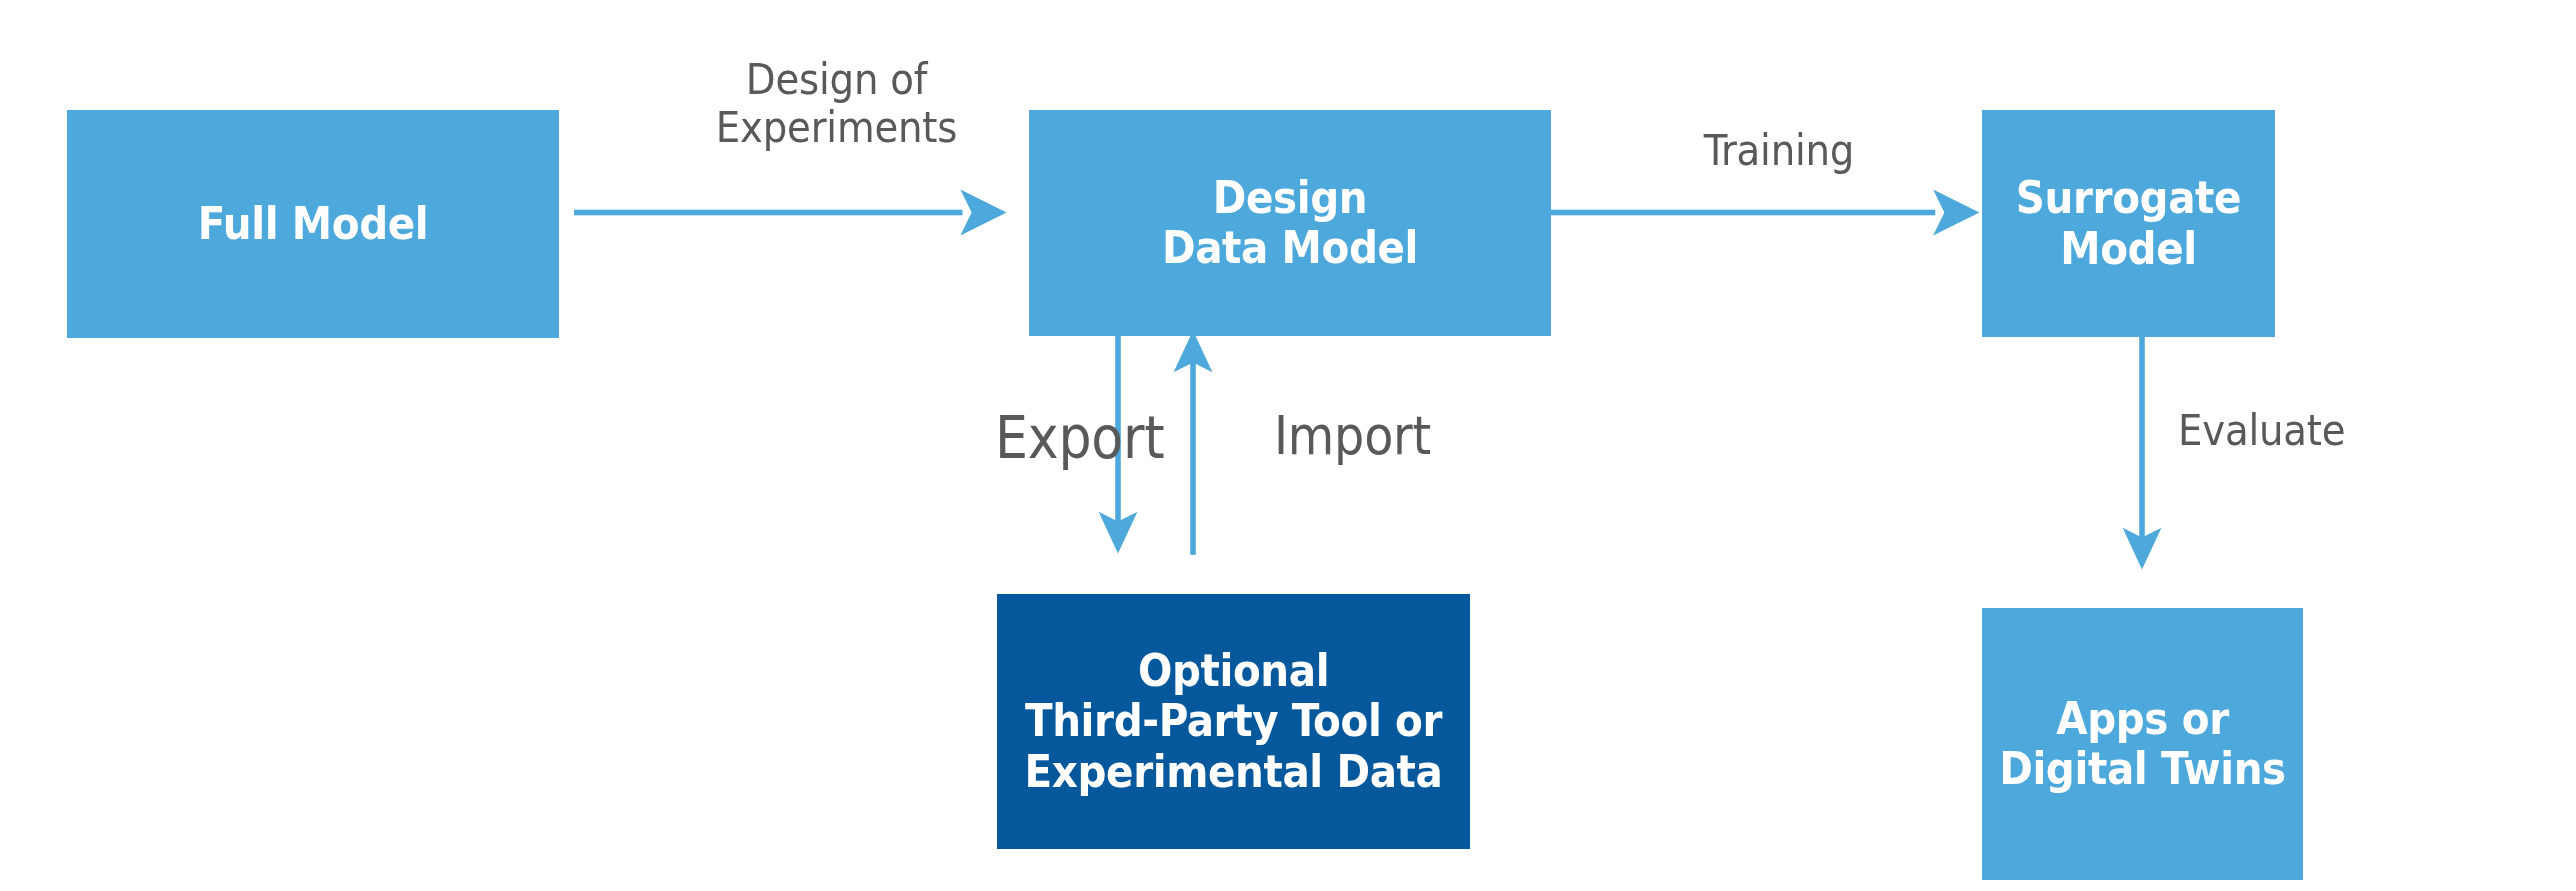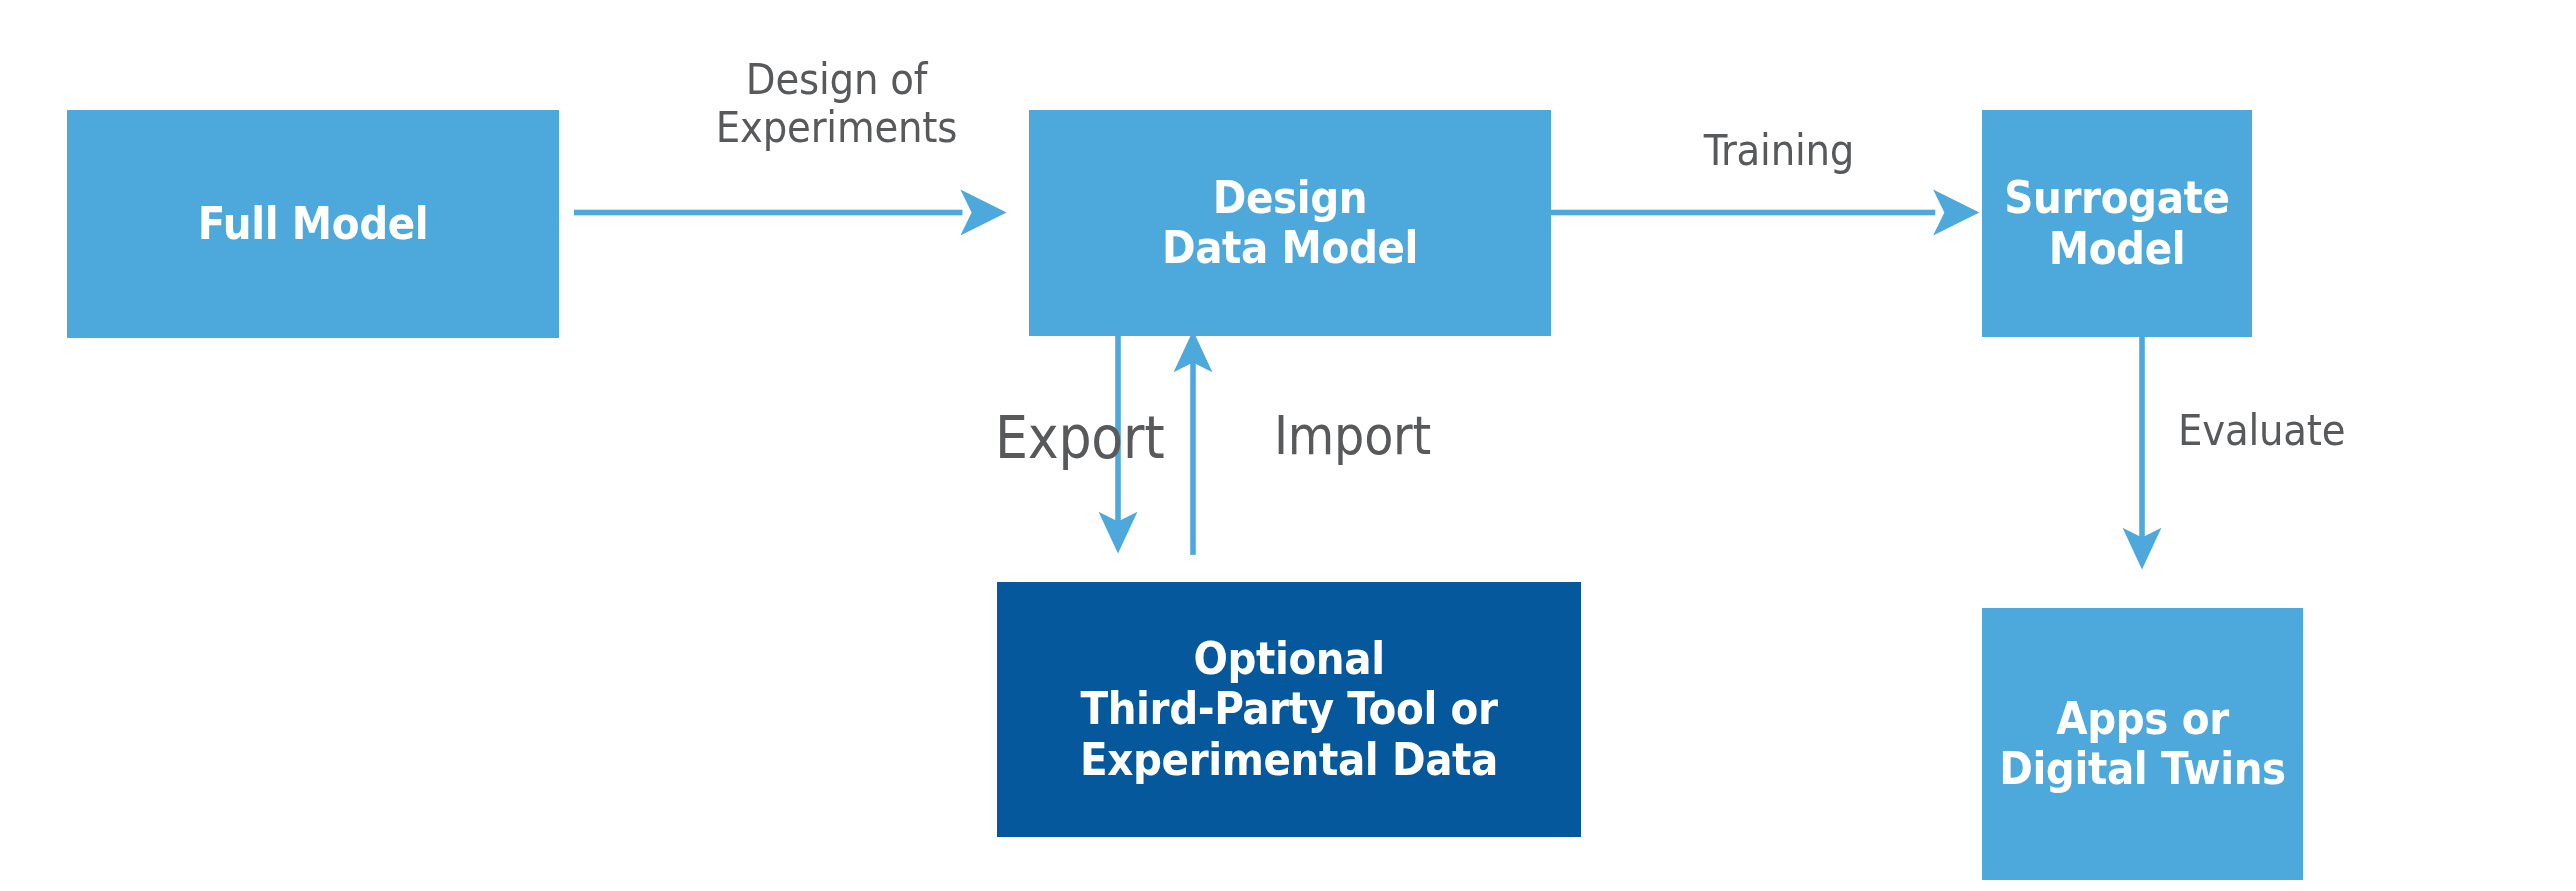--- a/index.html
+++ b/index.html
@@ -53,22 +53,22 @@
 
   .arrow-svg {
     position: absolute;
     overflow: visible;
     pointer-events: none;
   }
 
   
   #node-full-model        { left: 67px;   top: 83px;  width: 492px; height: 228px; font-size: 45px; }
   #node-design-data-table { left: 1029px; top: 83px;  width: 522px; height: 226px; font-size: 45px; }
-  #node-surrogate-model   { left: 1982px; top: 83px;  width: 270px; height: 227px; font-size: 45px; }
-  #node-optional-tool     { left: 997px; top: 555px;  width: 584px; height: 255px; font-size: 45px; }
+  #node-surrogate-model   { left: 1982px; top: 83px;  width: 293px; height: 227px; font-size: 45px; }
+  #node-optional-tool     { left: 997px; top: 567px;  width: 473px; height: 255px; font-size: 45px; }
   #node-apps-twins        { left: 1982px; top: 581px;  width: 321px; height: 272px; font-size: 45px; }
 
   #label-design-of-experiments { left: 672px;  top: 55px;  width: 329px; font-size: 43px; }
   #label-training              { left: 1639px; top: 126px; width: 280px; font-size: 43px; }
   #label-export                { left: 995px; top: 406px; width: 112px; font-size: 58px; text-align: right;}
   #label-import                { left: 1221px; top: 406px; width: 210px; font-size: 53px; text-align: right;}
   #label-evaluate              { left: 2178px; top: 406px; width: 280px; font-size: 43px; text-align: left;}
 
   #arrow-doe      { left: 574px;  top: 181px; }
   #arrow-training { left: 1543px; top: 181px; }

